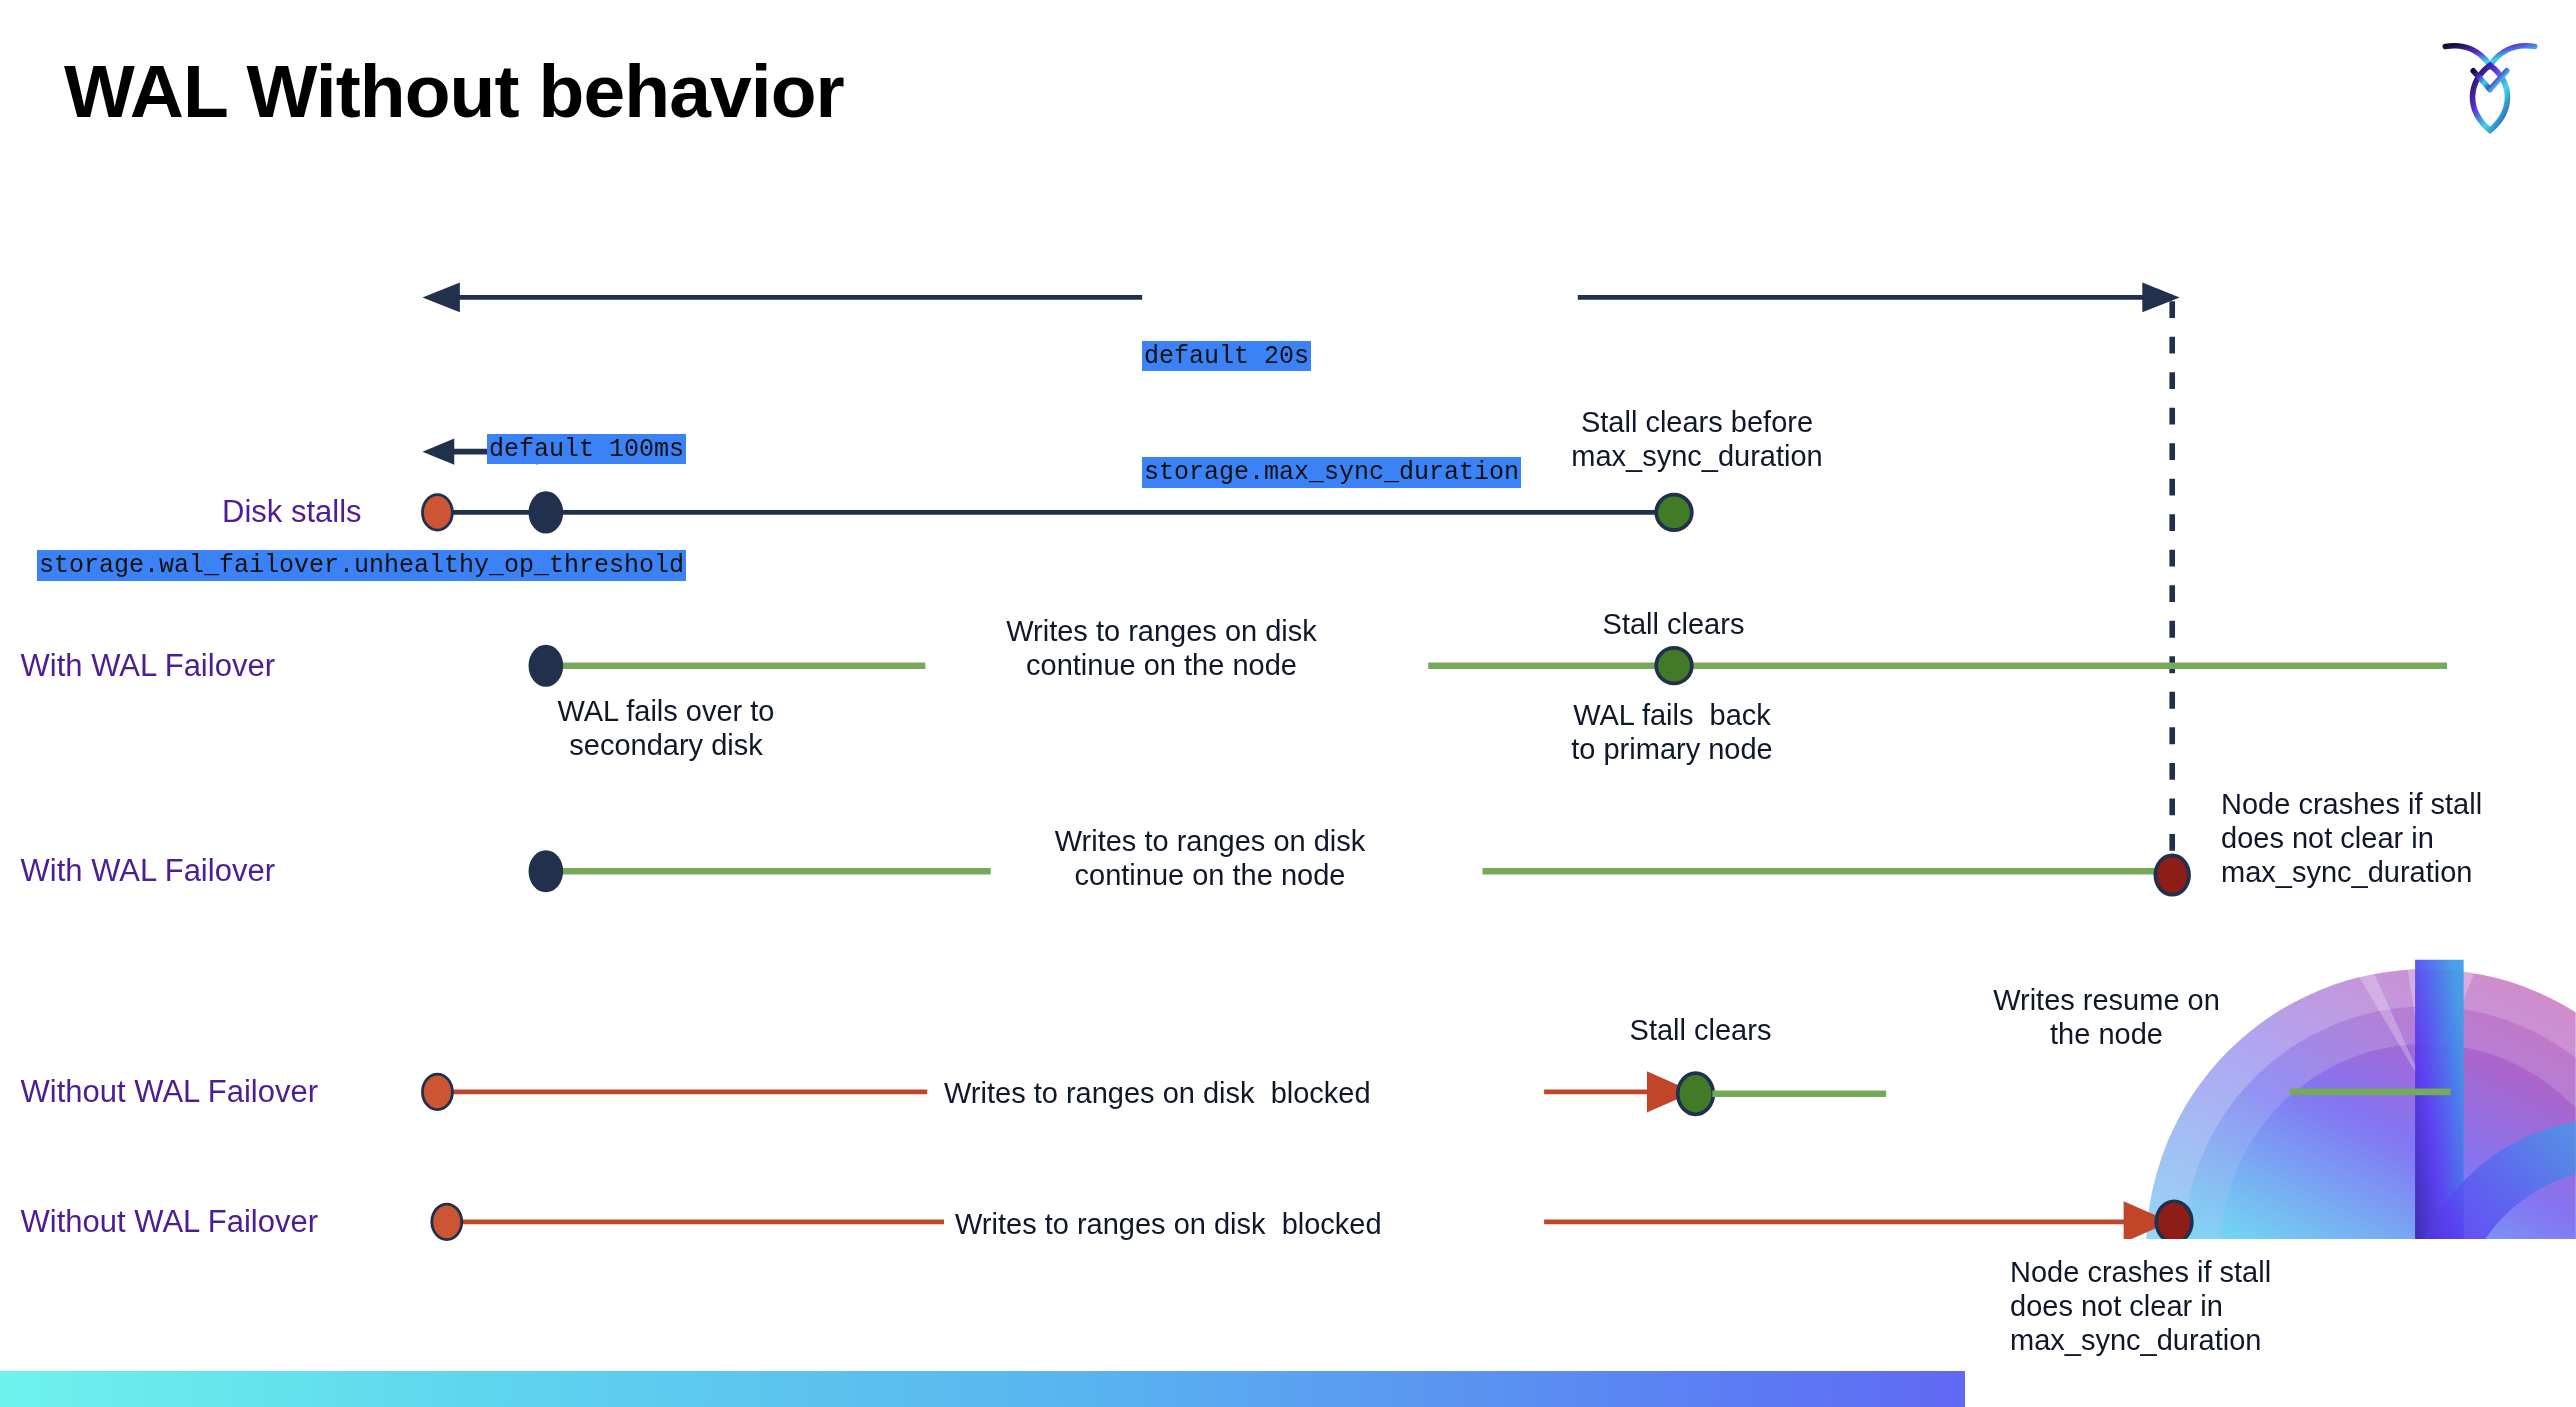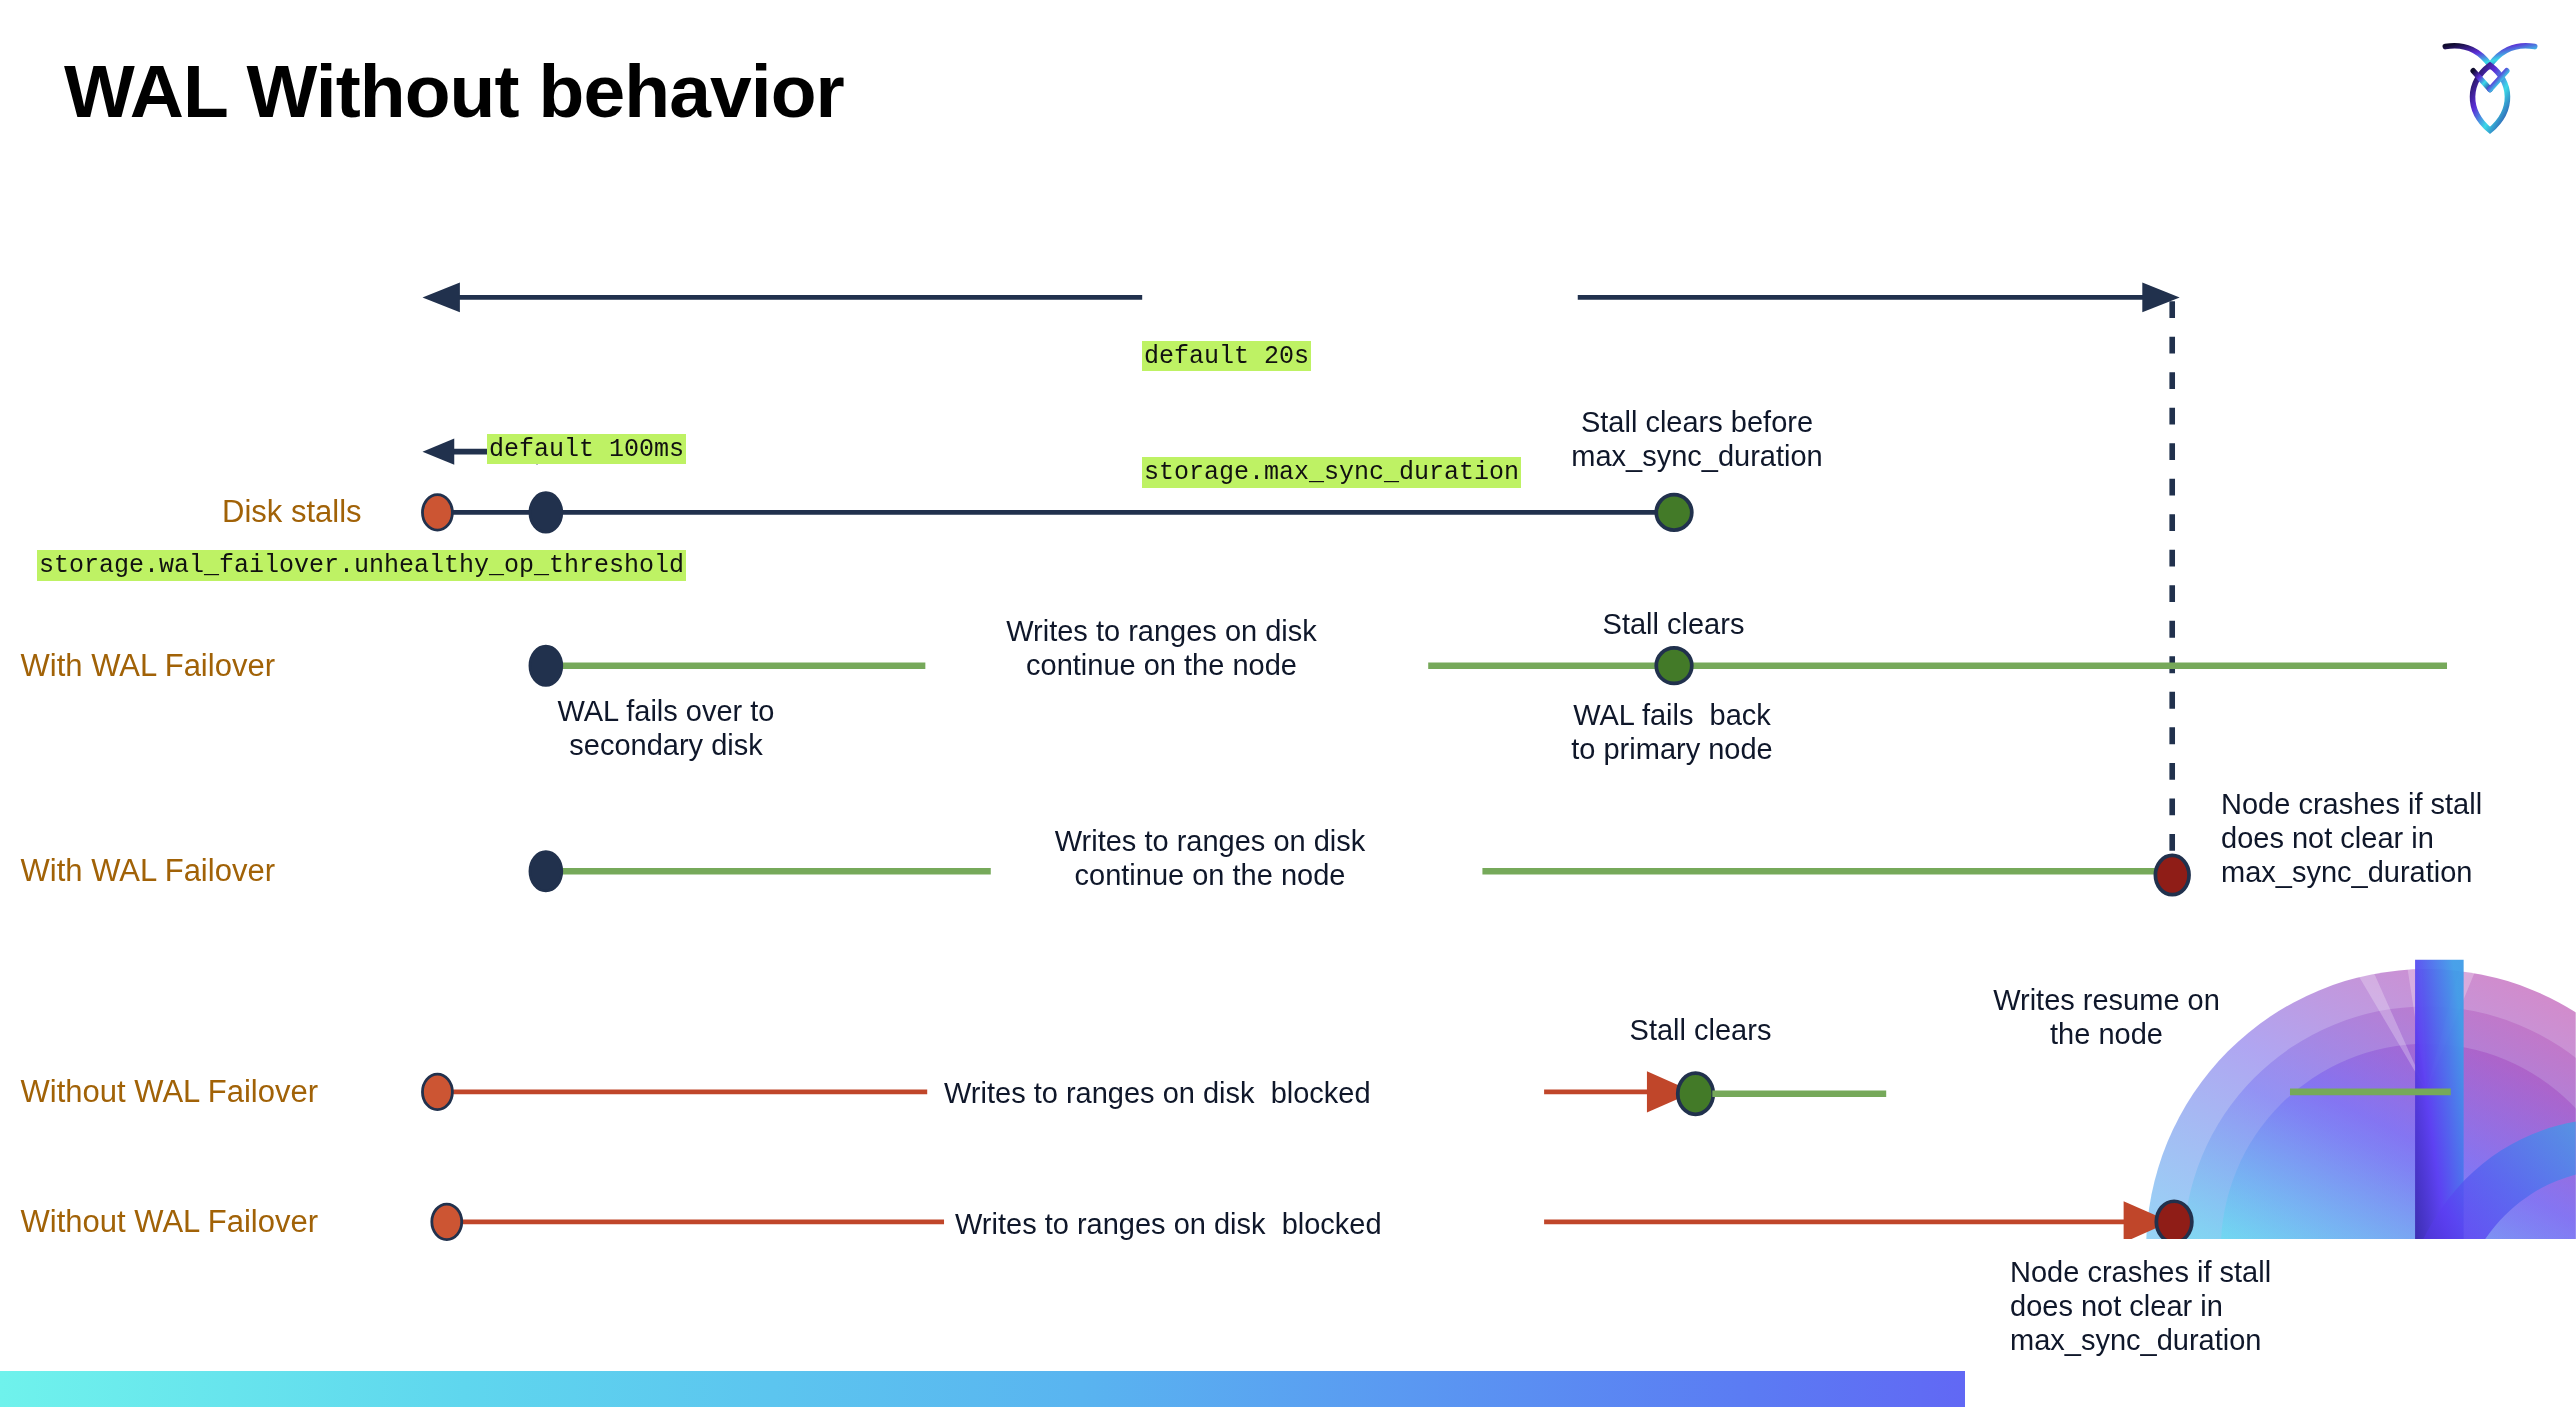--- a/index.html
+++ b/index.html
@@ -72,34 +72,34 @@
     white-space: pre;
     color: #0f172a;
   }
   .txt.center { text-align: center; }
 
   .row-label {
     position: absolute;
     font-size: 31px;
     line-height: 1.1;
     white-space: nowrap;
-    color: #a16207;
+    color: #4c1d95;
   }
 
   
   .code {
     position: absolute;
     font-family: "Liberation Mono", "DejaVu Sans Mono", monospace;
     font-size: 25px;
     line-height: 1.55;
     white-space: pre;
     color: #111;
   }
   .code span {
-    background: #bef264;
+    background: #3b82f6;
     padding: 0.9px 1.9px;
   }
 
   
   svg.diagram {
     position: absolute;
     left: 0;
     top: 0;
     width: 2576px;
     height: 1408px;

